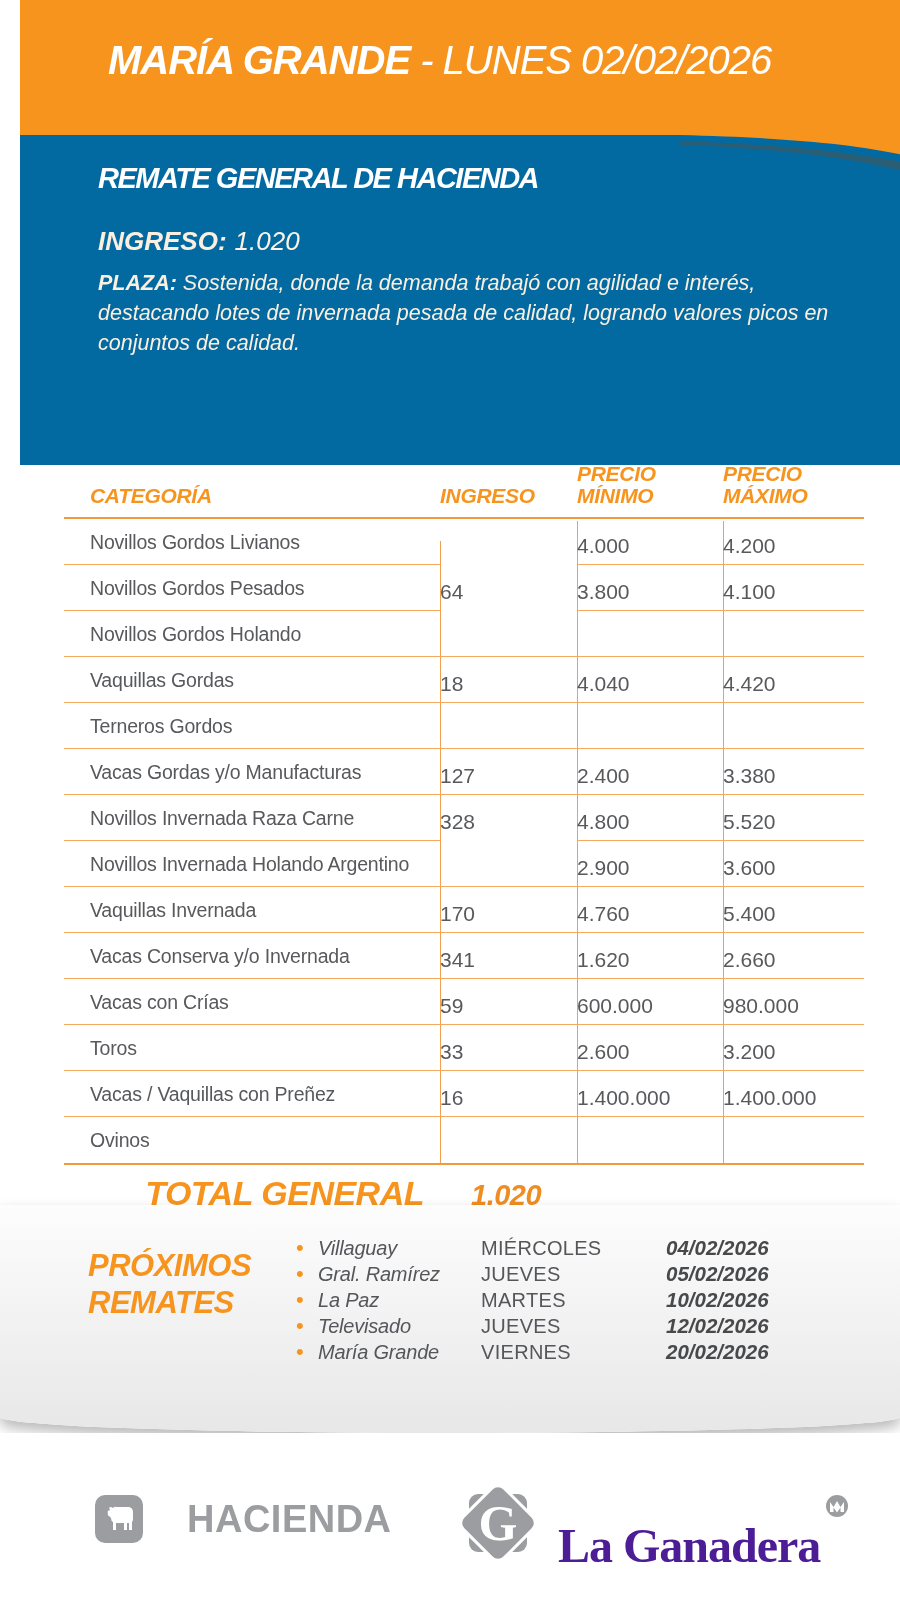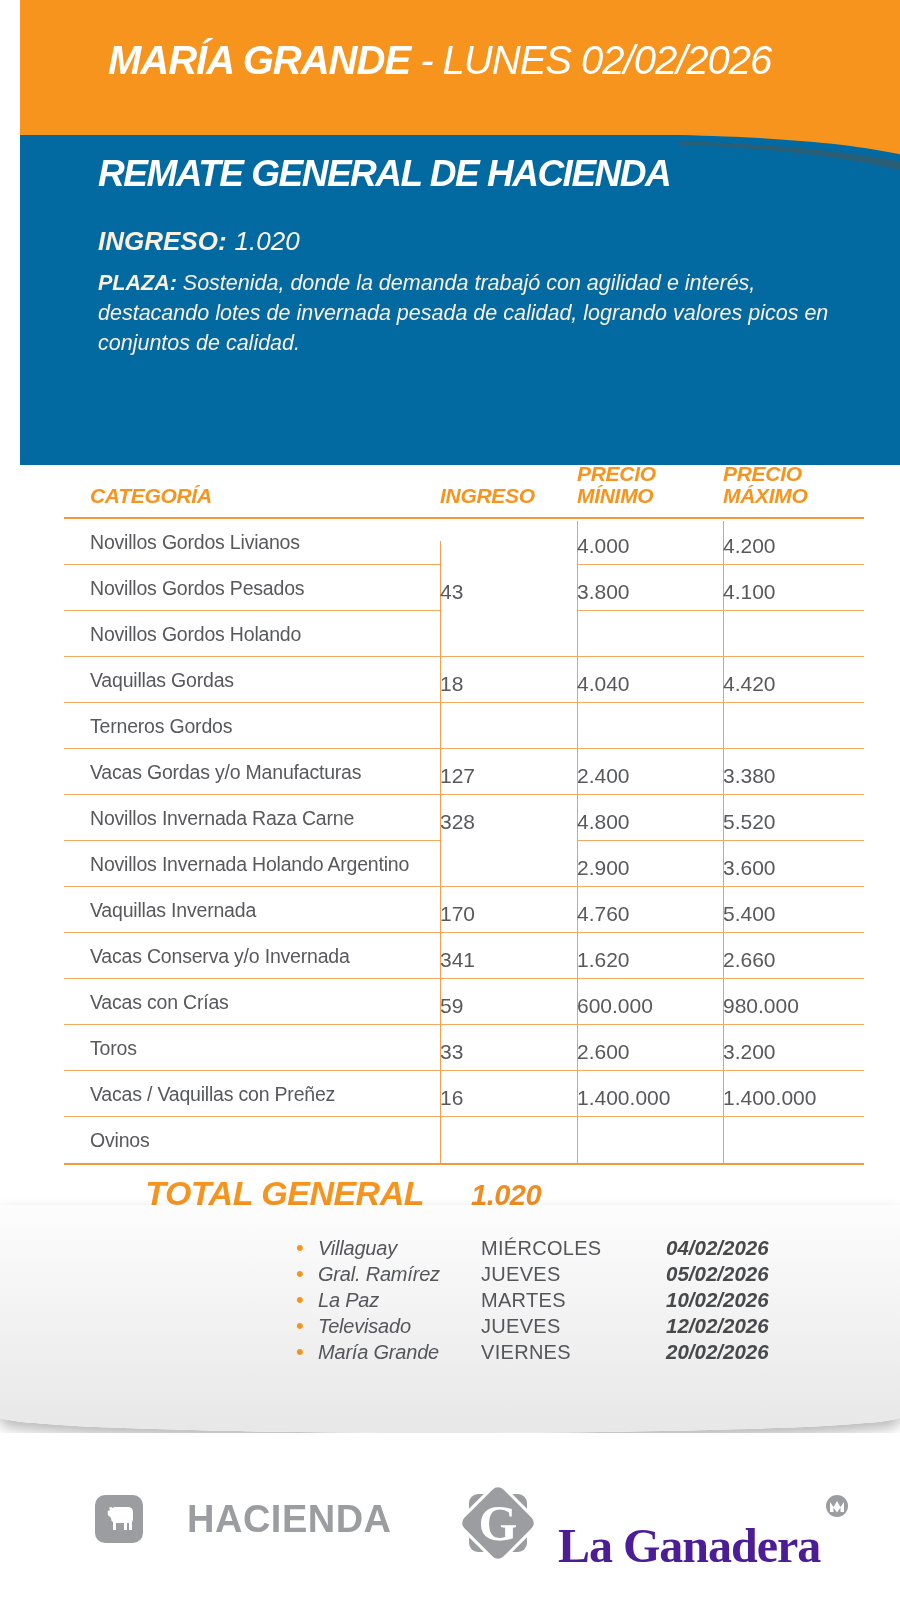--- a/index.html
+++ b/index.html
@@ -7,21 +7,21 @@
   .page{position:relative;width:900px;height:1600px;background:#ffffff;overflow:hidden;}
 
   
   .orange-area{position:absolute;top:0;left:0;width:900px;height:465px;background:#0369a1;margin-left:20px;}
   .band{position:absolute;top:0;left:0;width:900px;height:135px;background:#F7941E;}
   .band-curve{position:absolute;top:135px;left:0;display:block;}
   .band-title{position:absolute;top:40px;left:88px;white-space:nowrap;font-style:italic;letter-spacing:-1px;color:#ffffff;font-size:40px;line-height:1;}
   .band-title .loc{font-weight:bold;}
   .band-title .date{font-weight:normal;}
 
-  .remate-title{position:absolute;top:153px;left:78px;font-size:37px;font-weight:bold;font-style:italic;letter-spacing:-1.5px;color:#ffffff;white-space:nowrap;}
+  .remate-title{position:absolute;top:162px;left:78px;font-size:29px;font-weight:bold;font-style:italic;letter-spacing:-1.5px;color:#ffffff;white-space:nowrap;}
   .ingreso-line{position:absolute;top:226px;left:78px;font-size:26px;font-style:italic;color:#FDF3E6;}
   .ingreso-line .lbl{font-weight:bold;color:#FBEFE0;}
   .ingreso-line .val{font-weight:normal;margin-left:8px;}
   .plaza{position:absolute;top:268px;left:78px;width:740px;font-size:21.5px;line-height:30px;font-style:italic;color:#FBEFE0;}
   .plaza .lbl{font-weight:bold;}
 
   
   .table-wrap{position:absolute;top:448px;left:64px;width:800px;}
   .thead{display:grid;grid-template-columns:376px 137px 146px 141px;height:69px;align-items:end;box-sizing:border-box;padding-bottom:9px;}
   .th{color:#F7941E;font-weight:bold;font-style:italic;font-size:21px;line-height:1.08;letter-spacing:-0.3px;white-space:pre-line;}
@@ -107,21 +107,21 @@
     <div class="trow">
           <div class="cell cat">Novillos Gordos Livianos</div>
           <div class="cell num"></div>
           <div class="cell num">4.000</div>
           <div class="cell num">4.200</div>
           <i class="sep sep-l"></i>
           <i class="sep sep-r"></i>
         </div>
         <div class="trow">
           <div class="cell cat">Novillos Gordos Pesados</div>
-          <div class="cell num">43</div>
+          <div class="cell num">64</div>
           <div class="cell num">3.800</div>
           <div class="cell num">4.100</div>
           <i class="sep sep-l"></i>
           <i class="sep sep-r"></i>
         </div>
         <div class="trow">
           <div class="cell cat">Novillos Gordos Holando</div>
           <div class="cell num"></div>
           <div class="cell num"></div>
           <div class="cell num"></div>
@@ -206,20 +206,22 @@
         </div>
       </div>
   </div>
 
   <div class="total-line">
     <div class="total-label">TOTAL GENERAL</div>
     <div class="total-value">1.020</div>
   </div>
 
   <div class="upcoming">
+    <div class="upc-label">PRÓXIMOS
+REMATES</div>
     <div class="upc-list" id="upcoming-list">
         <div class="upc-item">
           <span class="upc-bullet">•</span>
           <span class="upc-loc">Villaguay</span>
           <span class="upc-day">MIÉRCOLES</span>
           <span class="upc-date">04/02/2026</span>
         </div>
         <div class="upc-item">
           <span class="upc-bullet">•</span>
           <span class="upc-loc">Gral. Ramírez</span>

